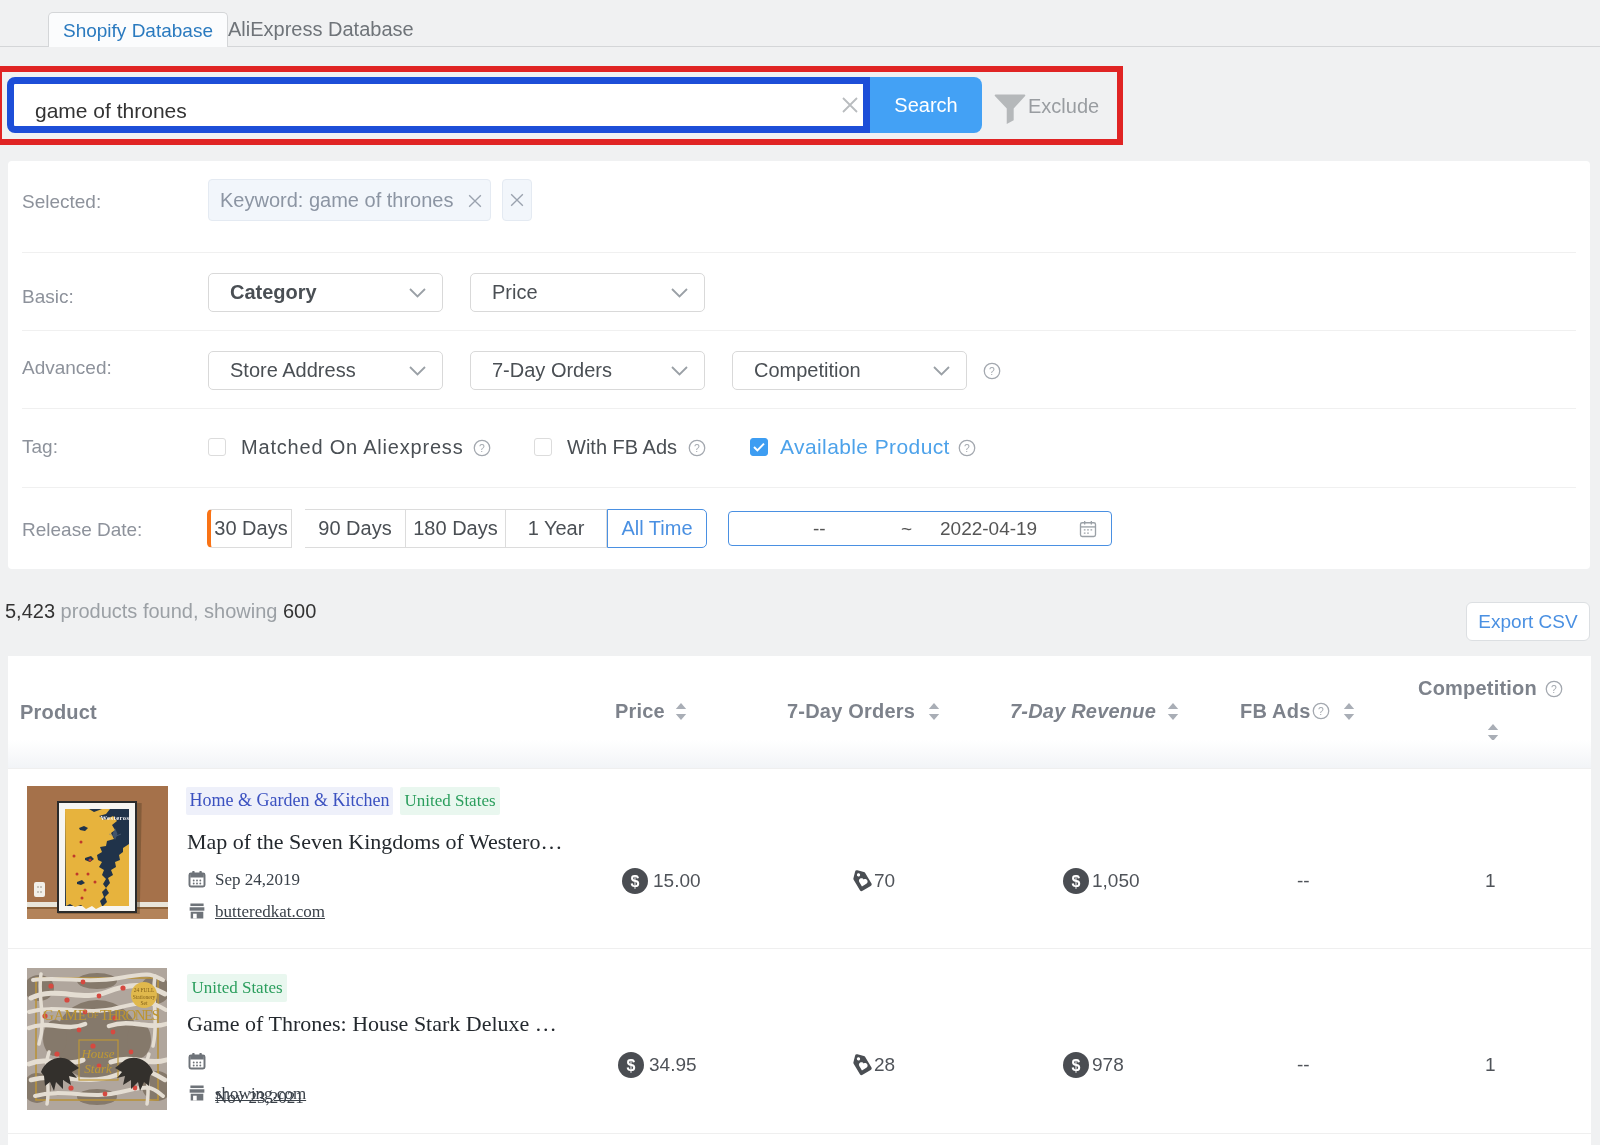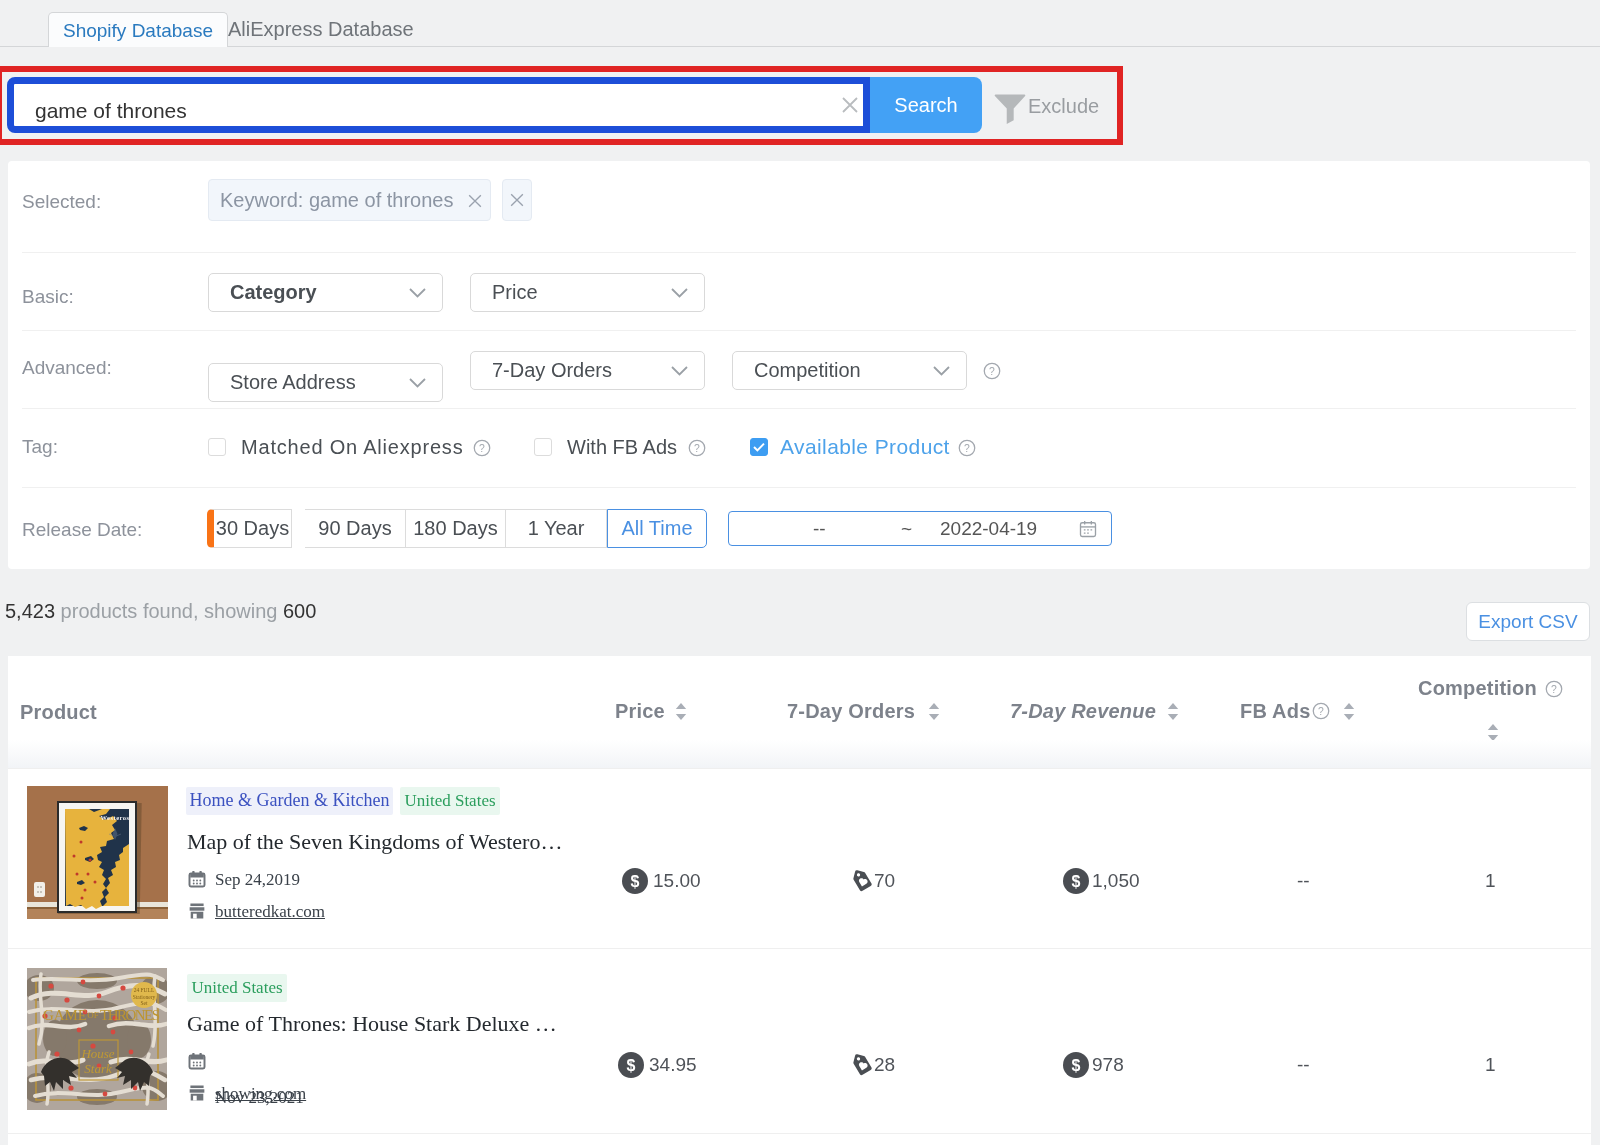--- a/index.html
+++ b/index.html
@@ -83,21 +83,21 @@
     <div class="flabel" style="top:125px;">Basic:</div>
     <div class="dd" style="left:200px; top:112px;font-weight:bold;">Category<svg class="chev" width="17" height="10" viewBox="0 0 17 10">
         <path d="M1 1l7.5 7.5L16 1" stroke="#9aa0a6" stroke-width="1.8" fill="none"></path>
       </svg></div>
     <div class="dd" style="left:462px; top:112px;">Price<svg class="chev" width="17" height="10" viewBox="0 0 17 10">
         <path d="M1 1l7.5 7.5L16 1" stroke="#9aa0a6" stroke-width="1.8" fill="none"></path>
       </svg></div>
     <div class="divider" style="top:169px;"></div>
 
     <div class="flabel" style="top:196px;">Advanced:</div>
-    <div class="dd" style="left:200px; top:202px;">Store Address<svg class="chev" width="17" height="10" viewBox="0 0 17 10">
+    <div class="dd" style="left:200px; top:190px;">Store Address<svg class="chev" width="17" height="10" viewBox="0 0 17 10">
         <path d="M1 1l7.5 7.5L16 1" stroke="#9aa0a6" stroke-width="1.8" fill="none"></path>
       </svg></div>
     <div class="dd" style="left:462px; top:190px;">7-Day Orders<svg class="chev" width="17" height="10" viewBox="0 0 17 10">
         <path d="M1 1l7.5 7.5L16 1" stroke="#9aa0a6" stroke-width="1.8" fill="none"></path>
       </svg></div>
     <div class="dd" style="left:724px; top:190px;">Competition<svg class="chev" width="17" height="10" viewBox="0 0 17 10">
         <path d="M1 1l7.5 7.5L16 1" stroke="#9aa0a6" stroke-width="1.8" fill="none"></path>
       </svg></div>
     <svg class="qm" style="left:975px; top:201px;" viewBox="0 0 20 20">
       <circle cx="10" cy="10" r="8.6" stroke="#a3a8af" stroke-width="1.4" fill="none"></circle>
@@ -122,21 +122,21 @@
         <path d="M3 8l3.4 3.4L13 4.6" stroke="#fff" stroke-width="2" fill="none"></path>
       </svg></div>
     <div style="position:absolute; left:772px; top:274px; font-size:21px; letter-spacing:0.4px; color:#4da2ea;">Available Product</div>
     <svg class="qm" style="left:950px; top:278px;" viewBox="0 0 20 20">
       <circle cx="10" cy="10" r="8.6" stroke="#a3a8af" stroke-width="1.4" fill="none"></circle>
       <text x="10" y="14.2" font-size="11.5" fill="#a3a8af" text-anchor="middle" font-family="Liberation Sans">?</text>
     </svg>
     <div class="divider" style="top:326px;"></div>
 
     <div class="flabel" style="top:358px;">Release Date:</div>
-    <div class="seg" style="left:199px; top:348px; width:85px; border-left:7px solid #f97316; border-radius:5px 0 0 5px;">30 Days</div>
+    <div class="seg" style="left:199px; top:348px; width:85px; border-left:4px solid #f97316; border-radius:5px 0 0 5px;">30 Days</div>
     <div class="seg" style="left:297px; top:348px; width:101px;">90 Days</div>
     <div class="seg" style="left:398px; top:348px; width:100px;">180 Days</div>
     <div class="seg" style="left:498px; top:348px; width:101px;">1 Year</div>
     <div class="seg" style="left:599px; top:348px; width:100px; border:1px solid #4a90e2; color:#4a90e2; border-radius:0 5px 5px 0;">All Time</div>
     <div id="datebox">
       <span style="position:absolute; left:84px; top:6px;">--</span>
       <span style="position:absolute; left:172px; top:6px;">~</span>
       <span style="position:absolute; left:211px; top:6px;">2022-04-19</span>
       <svg style="position:absolute; left:349px; top:7px;" width="20" height="20" viewBox="0 0 24 24">
         <rect x="3" y="4.5" width="18" height="16.5" rx="2" stroke="#9aa0a6" stroke-width="1.6" fill="none"></rect>

